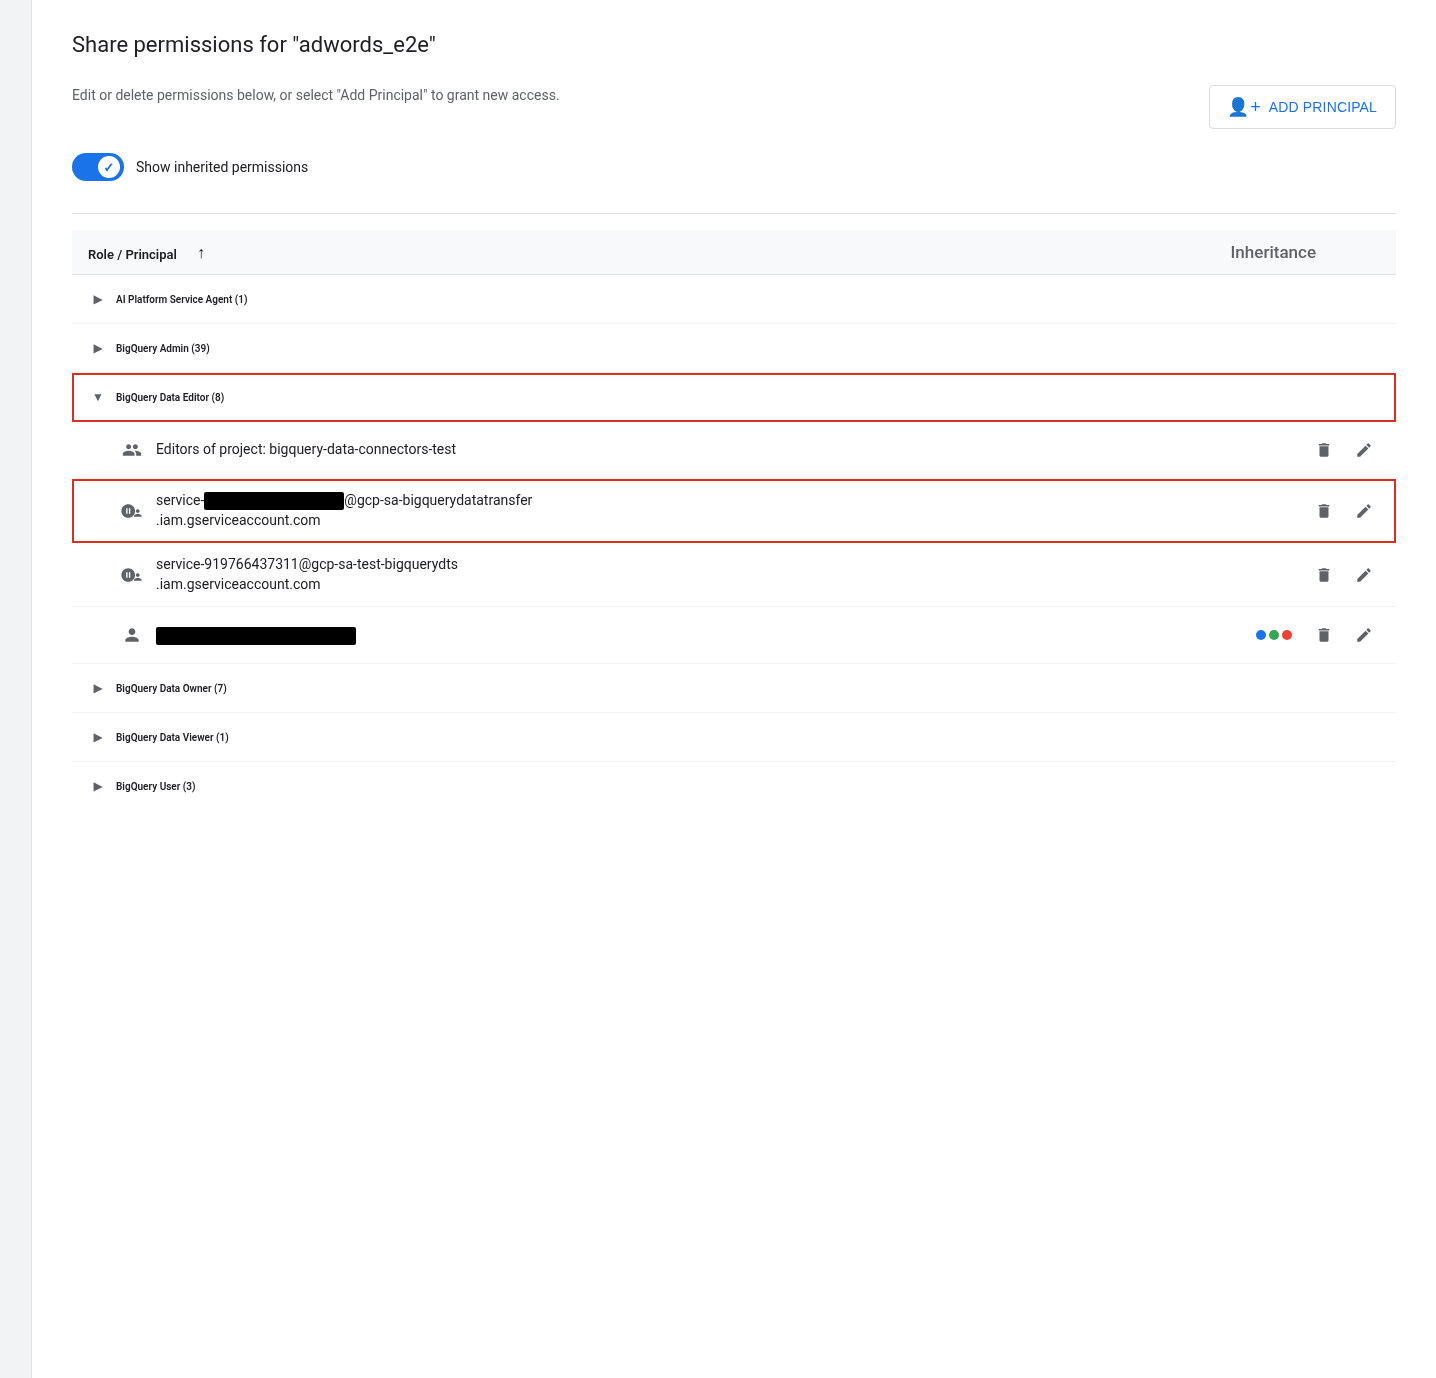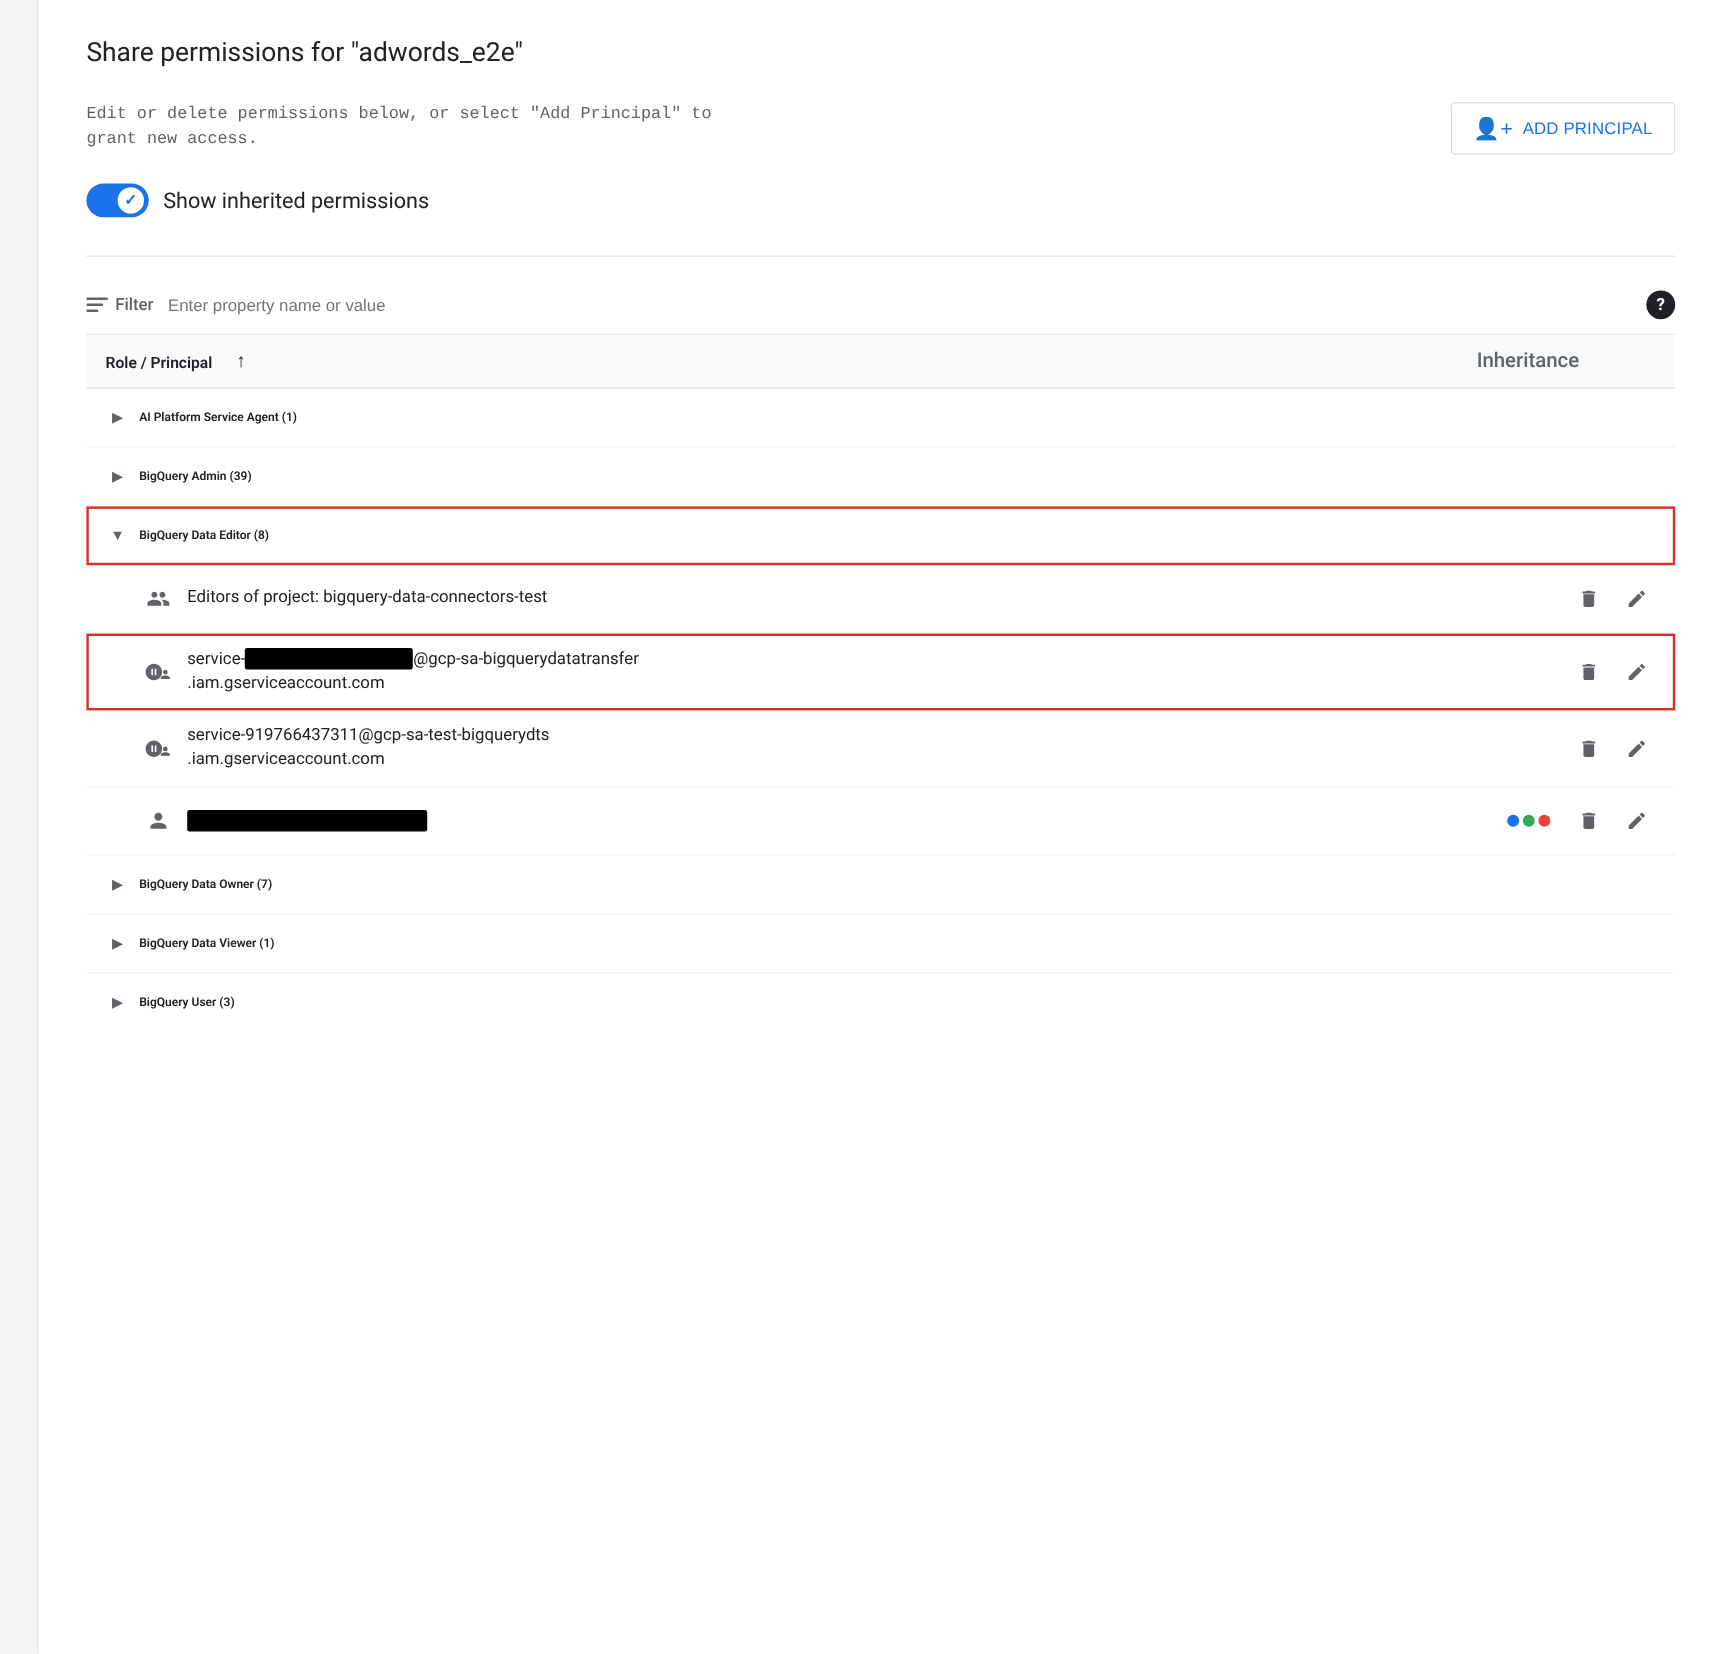--- a/index.html
+++ b/index.html
@@ -36,21 +36,20 @@
       display: flex;
       align-items: flex-start;
       justify-content: space-between;
       margin-bottom: 24px;
     }
     .description-text {
       font-size: 14px;
       color: #5f6368;
       max-width: 560px;
       line-height: 1.5;
-      font-family: Liberation Mono, monospace;
     }
     .add-principal-btn {
       display: flex;
       align-items: center;
       gap: 8px;
       border: 1px solid #dadce0;
       border-radius: 4px;
       padding: 10px 18px;
       background: #fff;
       color: #1a73e8;
@@ -90,21 +89,21 @@
       display: flex;
       align-items: center;
       justify-content: center;
     }
     .toggle-checkmark {
       color: #1a73e8;
       font-size: 13px;
       font-weight: bold;
     }
     .toggle-label {
-      font-size: 18px;
+      font-size: 14px;
       color: #202124;
     }
     .divider {
       border: none;
       border-top: 1px solid #e0e0e0;
       margin: 16px 0;
     }
     .filter-row {
       display: flex;
       align-items: center;
@@ -310,32 +309,20 @@
           <div class="toggle-thumb">
             <span class="toggle-checkmark">✓</span>
           </div>
         </div>
       </div>
       <span class="toggle-label">Show inherited permissions</span>
     </div>
 
     <hr class="divider">
 
-    <div class="filter-row">
-      <div class="filter-icon-area">
-        <div class="filter-lines-icon">
-          <span></span>
-            <span></span>
-            <span></span>
-        </div>
-        <span>Filter</span>
-      </div>
-      <input class="filter-input" type="text" value="" placeholder="Enter property name or value" style="">
-      <div class="help-icon">?</div>
-    </div>
 
     <div class="table-container">
       <div class="table-header">
         <div class="table-header-role">
           <span>Role / Principal</span>
           <span class="sort-arrow">↑</span>
         </div>
         <div class="table-header-inheritance">Inheritance</div>
       </div>
 

